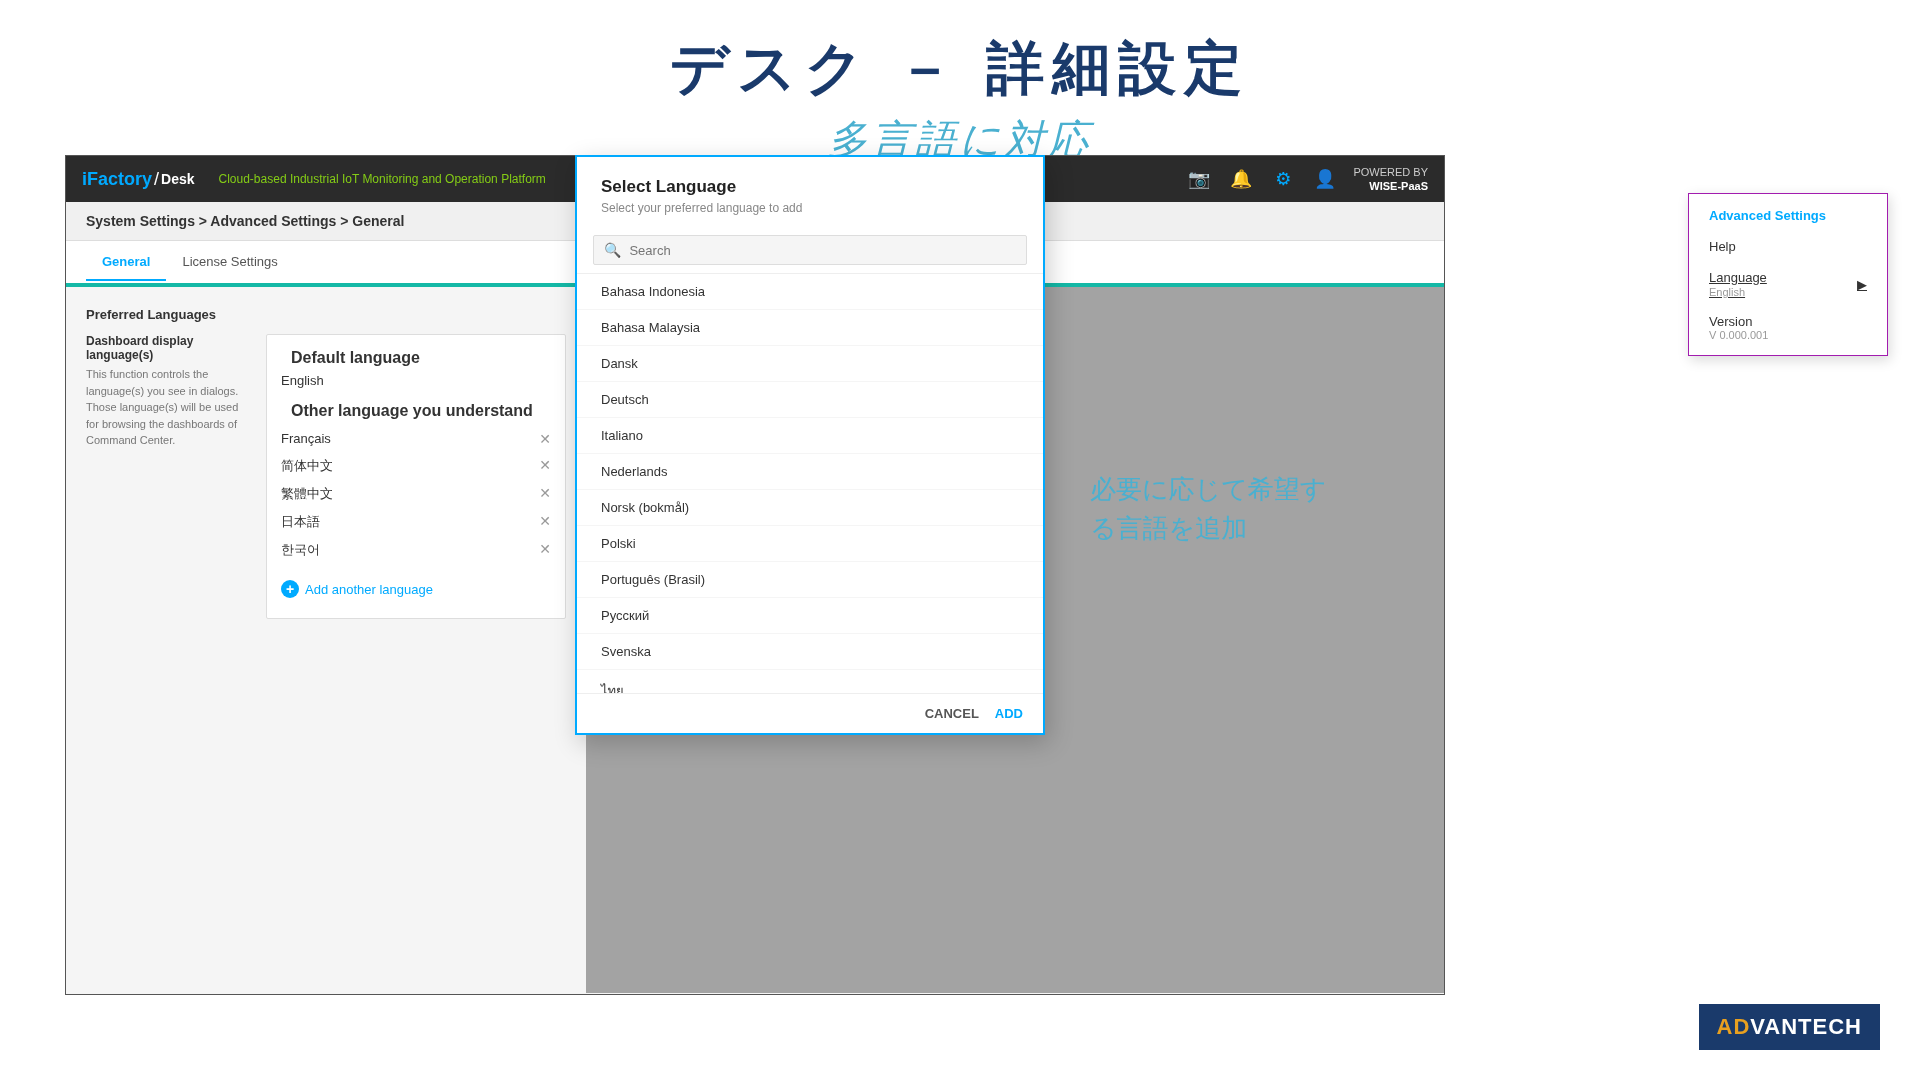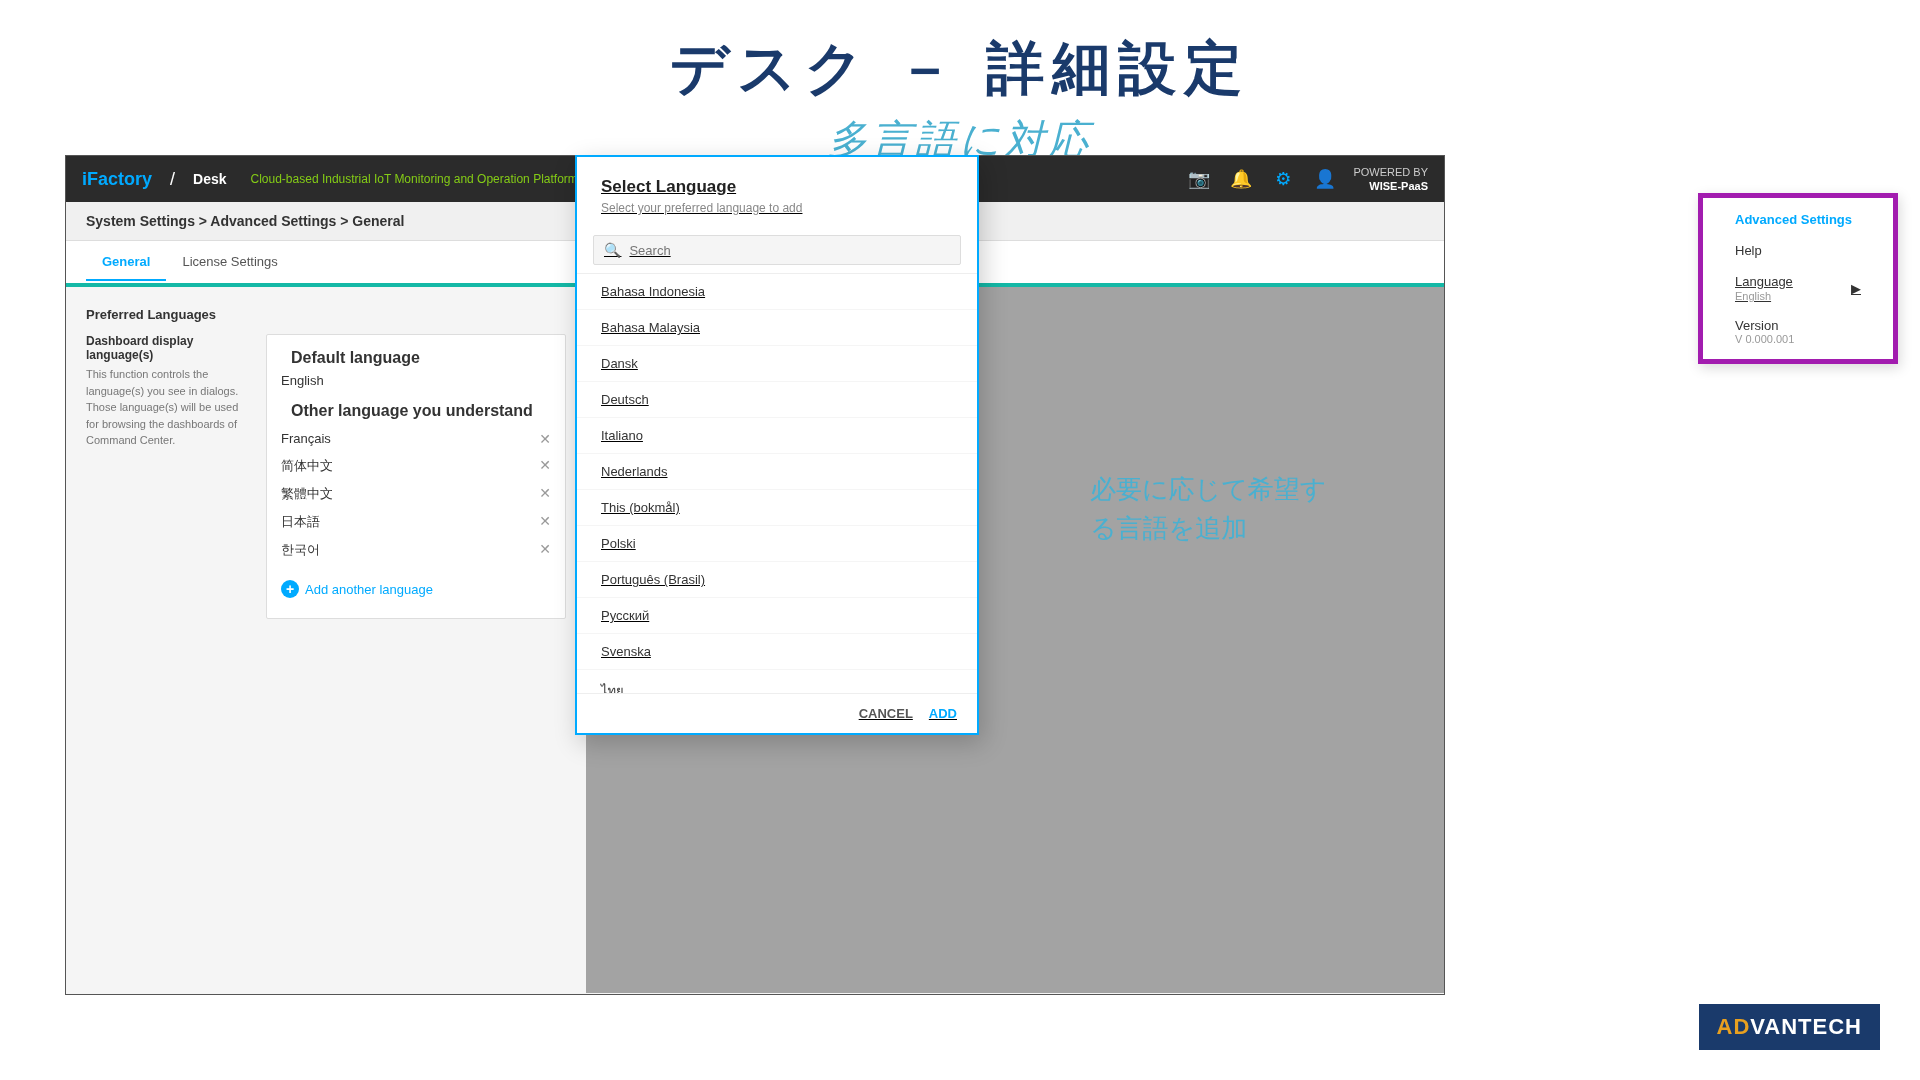--- a/index.html
+++ b/index.html
@@ -53,21 +53,21 @@
       justify-content: space-between;
     }
     .topbar-left {
       display: flex;
       align-items: center;
       gap: 14px;
     }
     .brand-logo {
       display: flex;
       align-items: center;
-      gap: 18px;
+      gap: 2px;
     }
     .brand-ifactory {
       color: #00aaff;
       font-size: 18px;
       font-weight: bold;
     }
     .brand-slash {
       color: #fff;
       font-size: 18px;
     }
@@ -232,27 +232,27 @@
       align-items: center;
       justify-content: center;
       font-size: 14px;
       font-weight: bold;
     }
 
     
     .dropdown-menu {
       position: absolute;
       top: 193px;
-      right: 22px;
+      right: 32px;
       width: 200px;
       background: #fff;
-      border: 5px solid #a21caf;
+      border: 1px solid #a21caf;
       box-shadow: 2px 4px 12px rgba(0,0,0,0.15);
       z-index: 100;
-      padding: 6px 16px;
+      padding: 6px 4px;
     }
     .dropdown-item {
       padding: 8px 16px;
       font-size: 13px;
       color: #333;
       cursor: pointer;
     }
     .dropdown-item.active-item {
       color: #00aaff;
       font-weight: 600;
@@ -271,29 +271,28 @@
     .dropdown-version-val {
       font-size: 11px;
       color: #999;
     }
 
     
     .modal-overlay {
       position: absolute;
       top: 155px;
       left: 575px;
-      width: 404px;
+      width: 470px;
       height: 580px;
       background: #fff;
       border: 2px solid #00aaff;
       box-shadow: 4px 8px 24px rgba(0,0,0,0.2);
       z-index: 50;
       display: flex;
       flex-direction: column;
-      text-decoration: underline;
     }
     .modal-header {
       padding: 20px 24px 12px 24px;
     }
     .modal-title {
       font-size: 17px;
       font-weight: bold;
       color: #222;
       margin-bottom: 4px;
     }
@@ -512,21 +511,21 @@
       <input class="search-input" type="text" placeholder="Search" style="">
     </div>
   </div>
   <div class="modal-list">
     <div class="modal-list-item">Bahasa Indonesia</div>
     <div class="modal-list-item">Bahasa Malaysia</div>
     <div class="modal-list-item">Dansk</div>
     <div class="modal-list-item">Deutsch</div>
     <div class="modal-list-item">Italiano</div>
     <div class="modal-list-item">Nederlands</div>
-    <div class="modal-list-item">This (bokmål)</div>
+    <div class="modal-list-item">Norsk (bokmål)</div>
     <div class="modal-list-item">Polski</div>
     <div class="modal-list-item">Português (Brasil)</div>
     <div class="modal-list-item">Русский</div>
     <div class="modal-list-item">Svenska</div>
     <div class="modal-list-item">ไทย</div>
   </div>
   <div class="modal-footer">
     <button class="btn-cancel">CANCEL</button>
     <button class="btn-add">ADD</button>
   </div>

